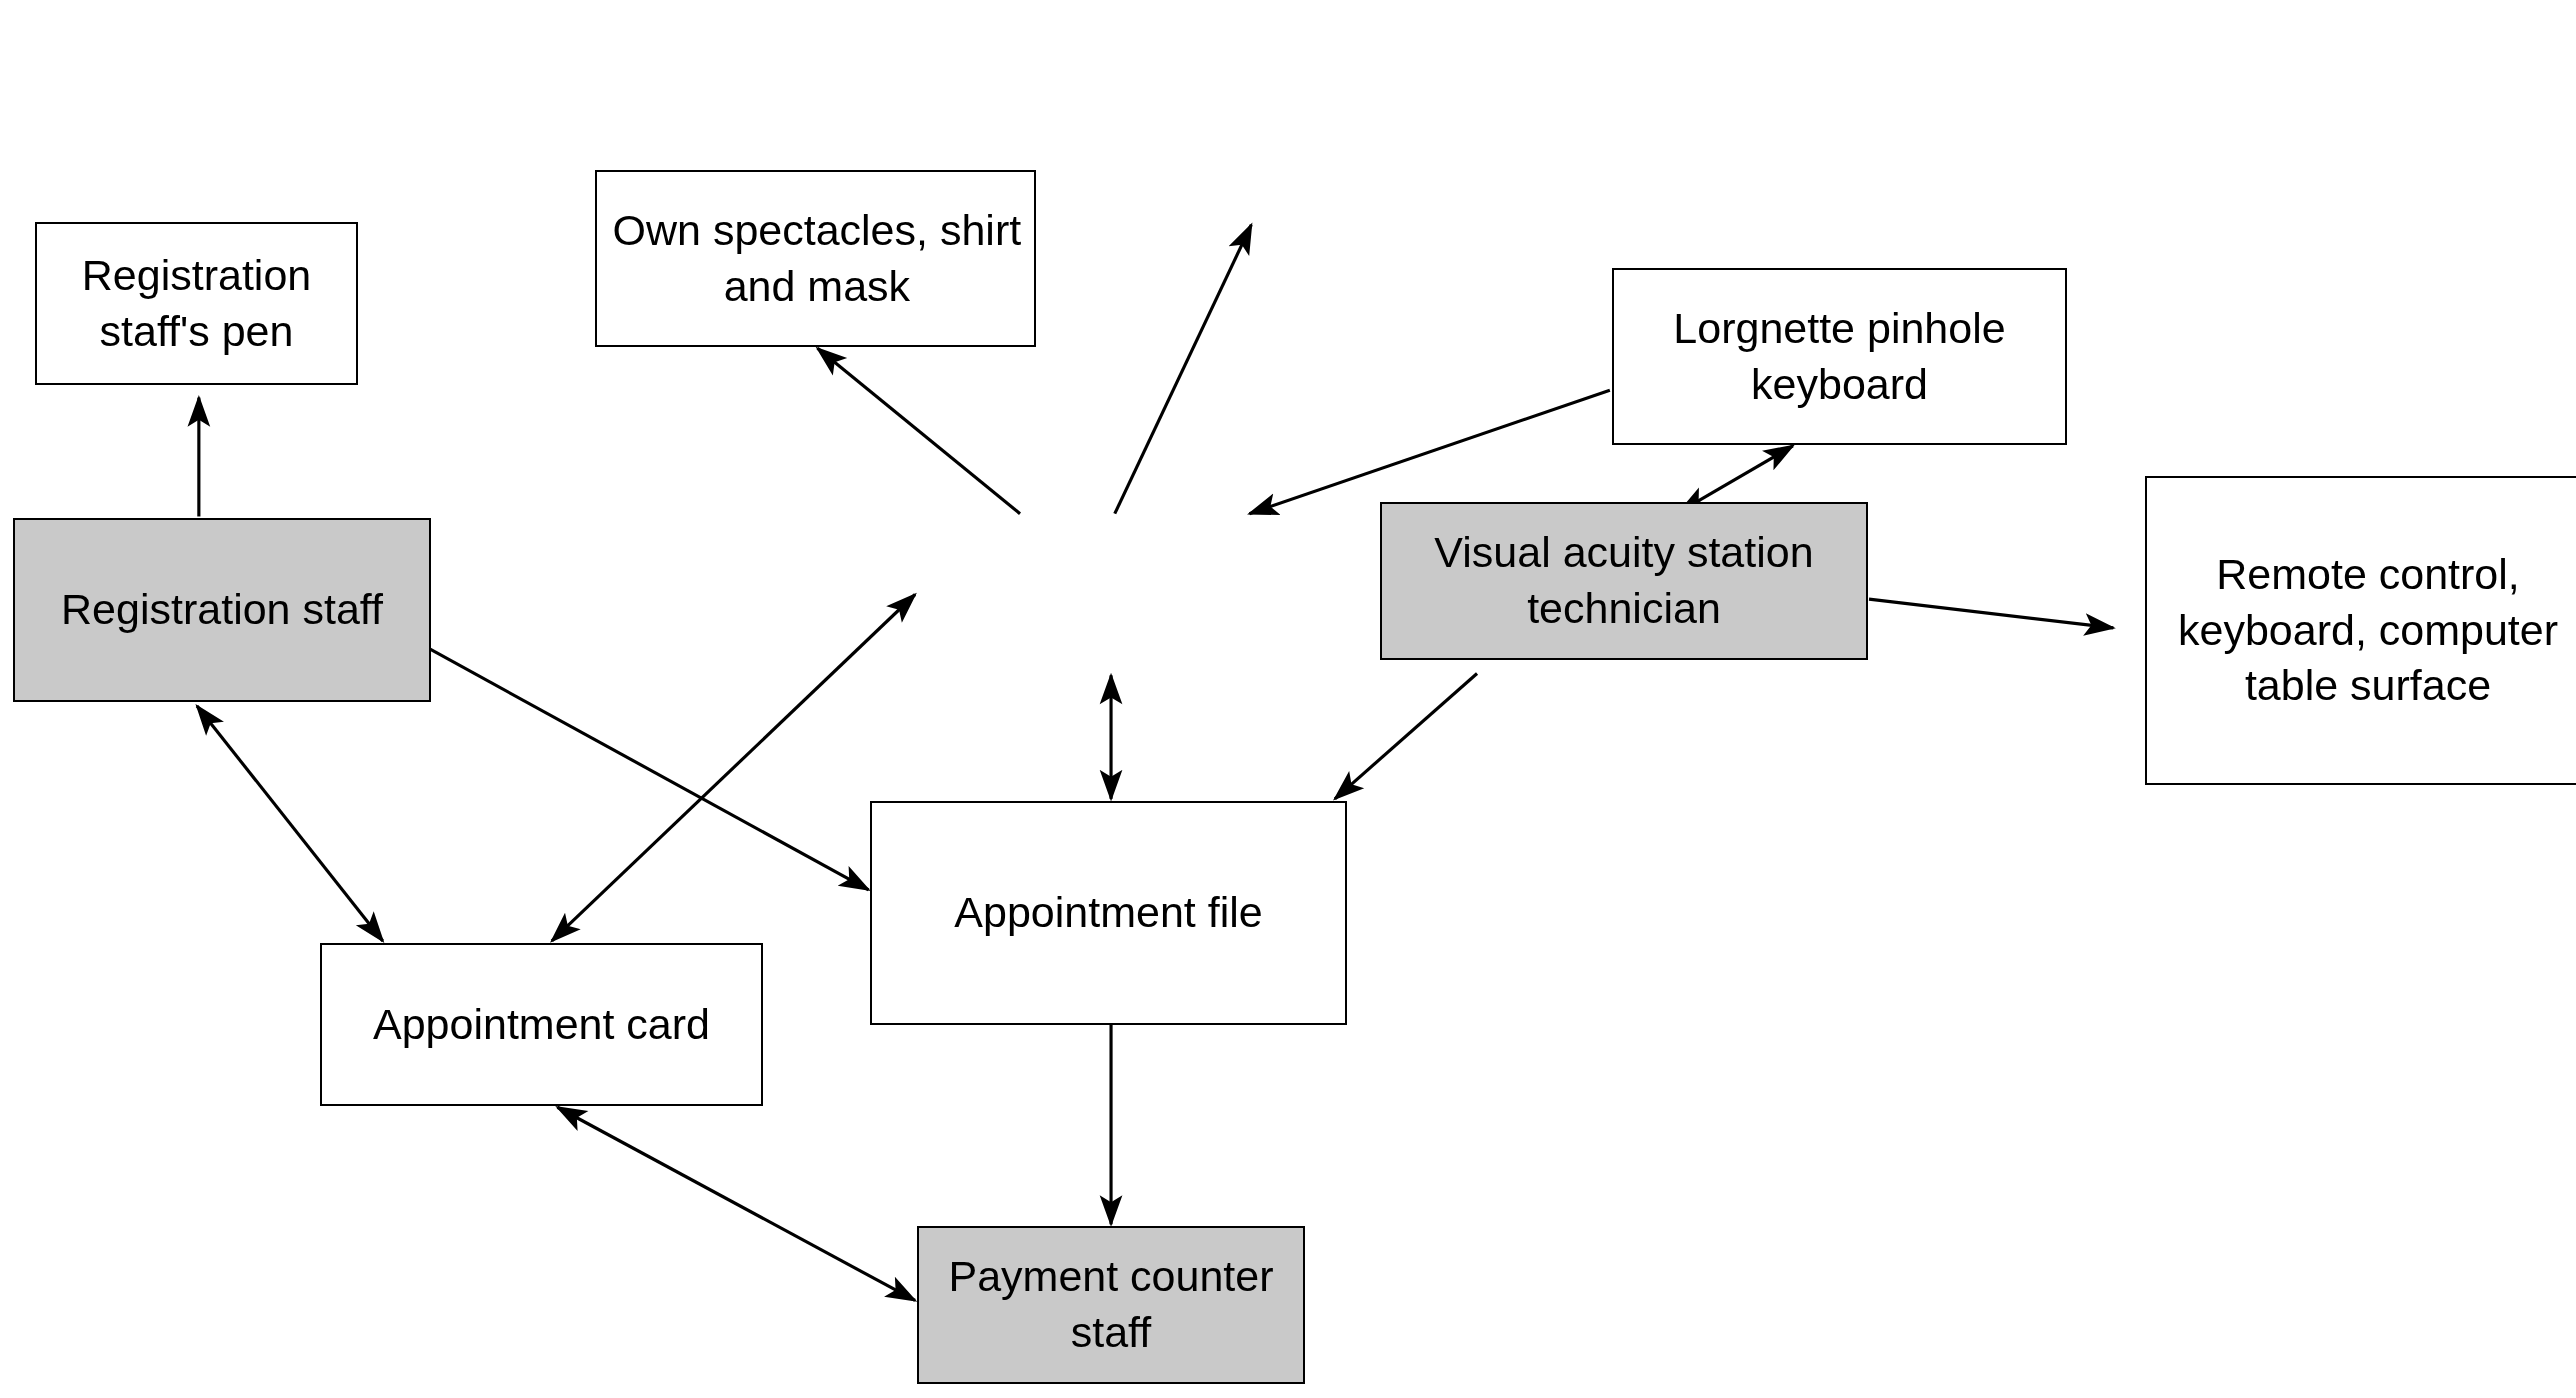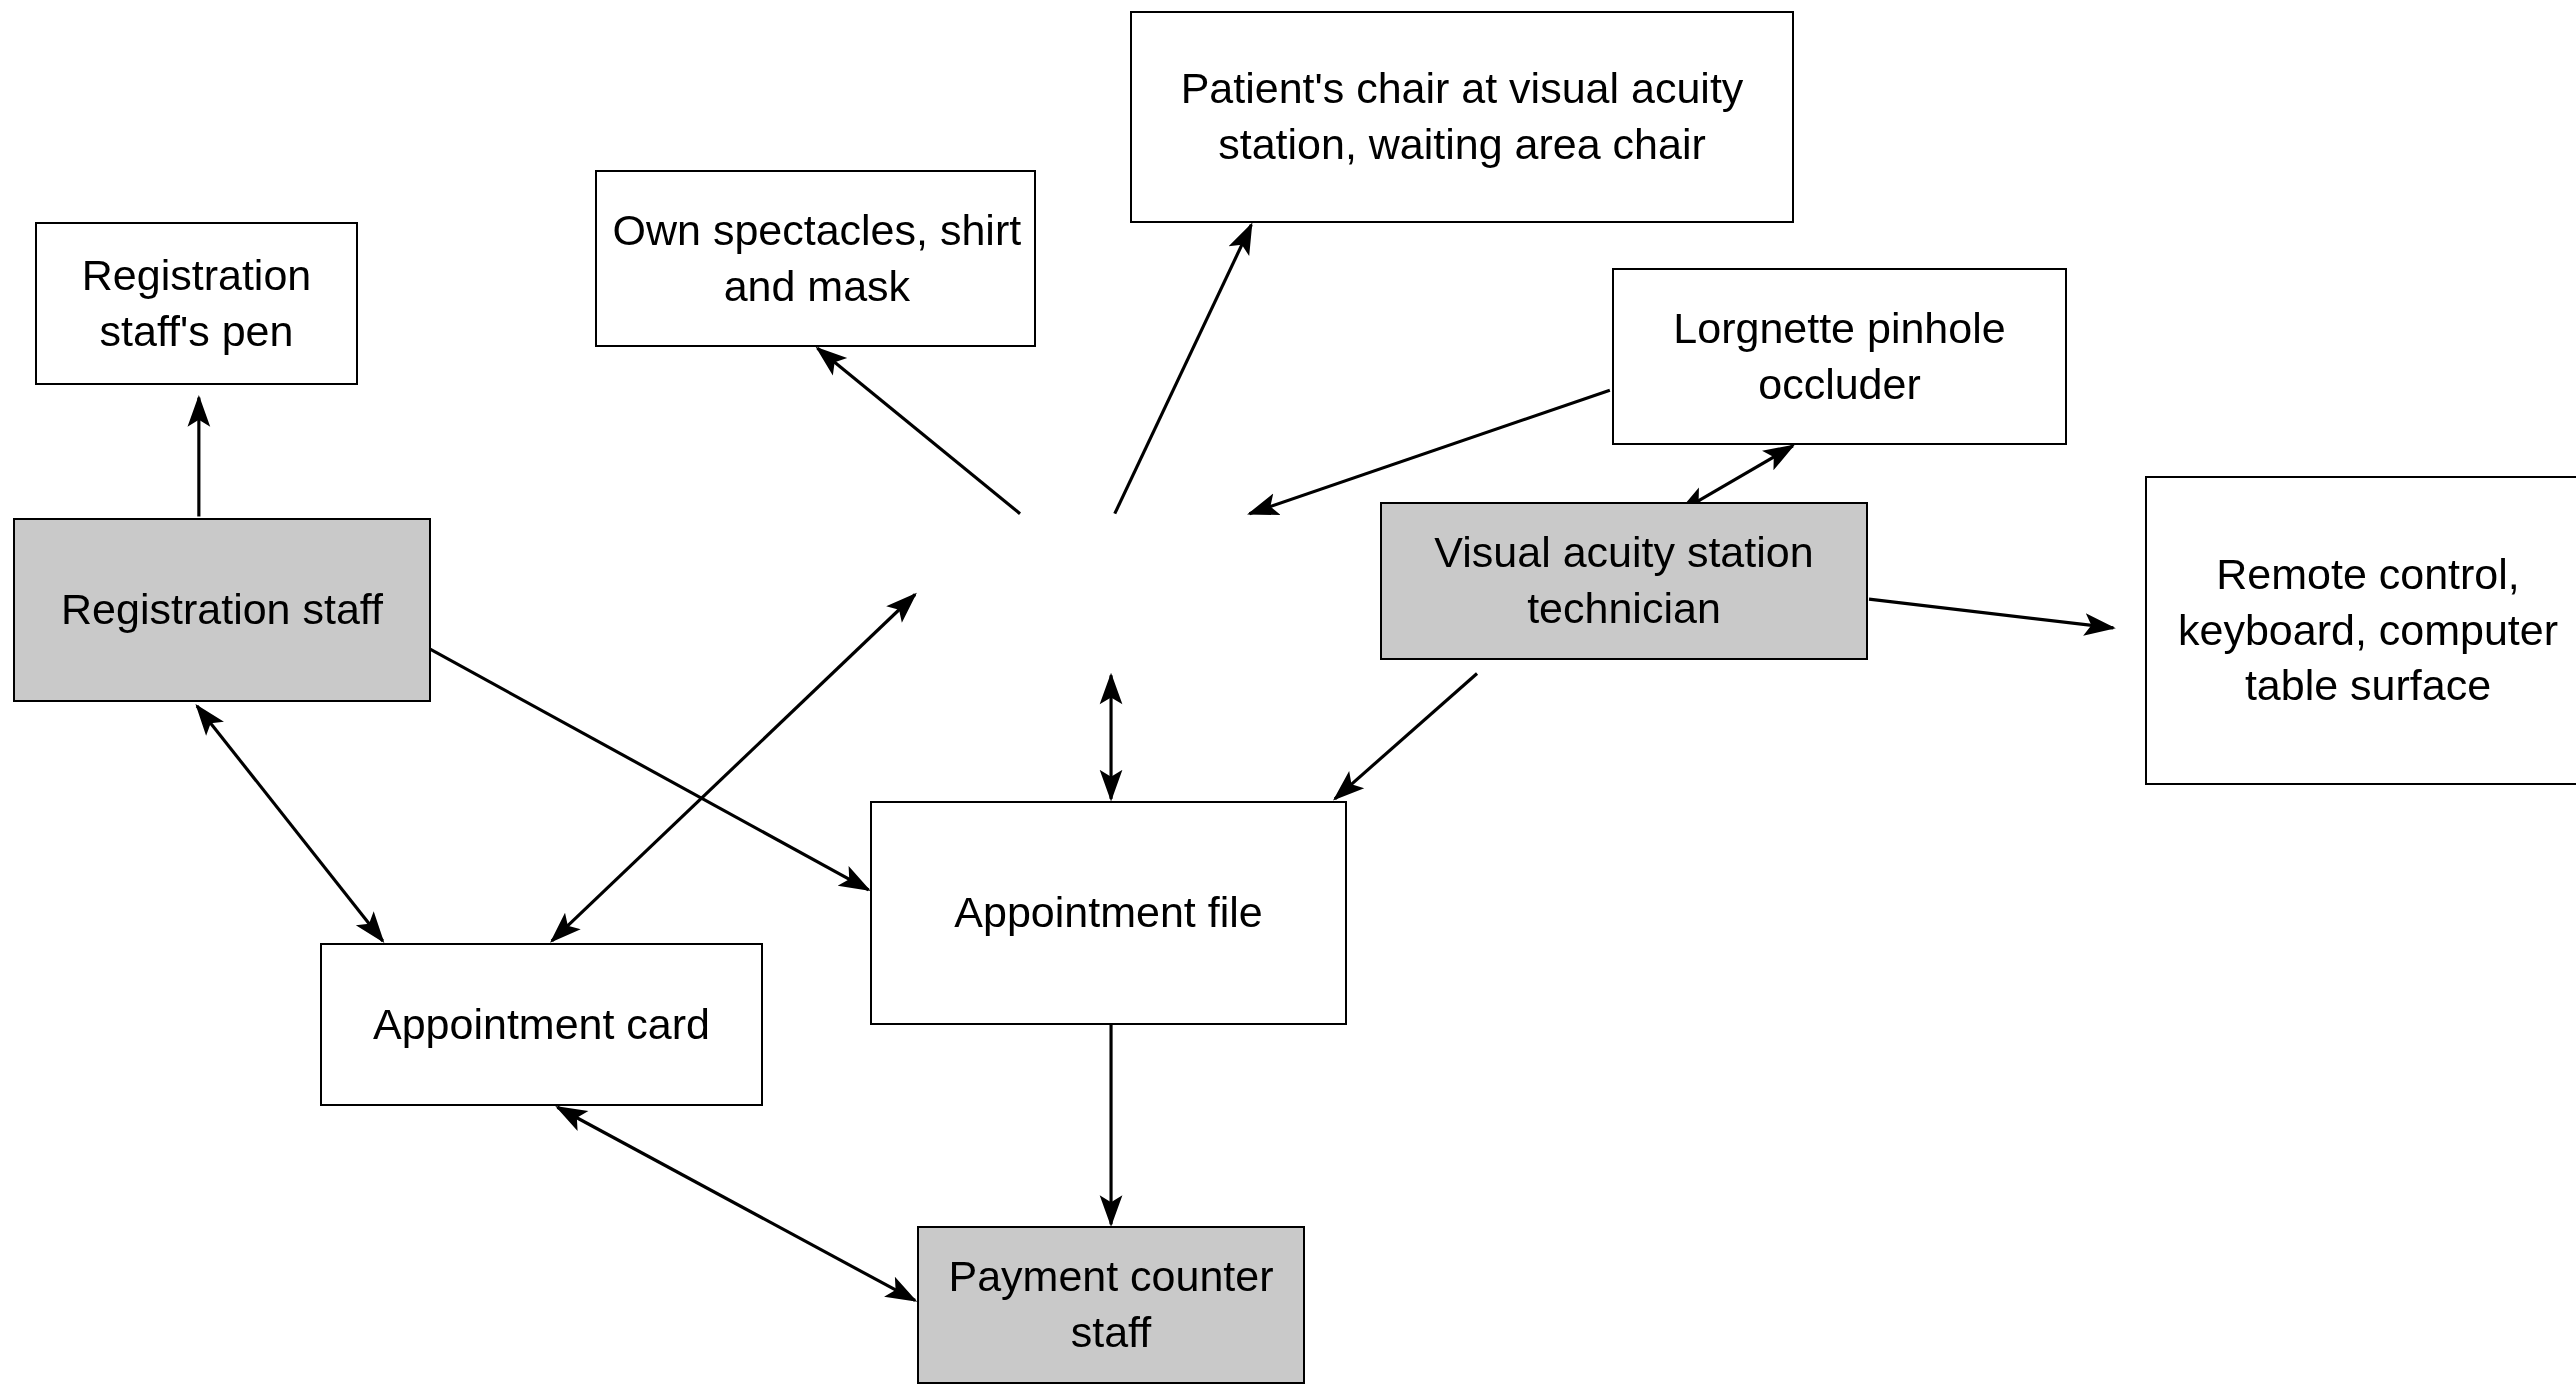--- a/index.html
+++ b/index.html
@@ -78,26 +78,23 @@
   </div>
 
   <div class="node grey" style="left: 13px; top: 518px; width: 418px; height: 184px;">
     <span>Registration staff</span>
   </div>
 
   <div class="node white" style="left: 595px; top: 170px; width: 441px; height: 177px; padding-left: 12px;">
     <span>Own spectacles, shirt and mask</span>
   </div>
 
-  <div class="node white" style="left: 1130px; top: 11px; width: 664px; height: 212px;">
-    <span>Patient's chair at visual acuity station, waiting area chair</span>
-  </div>
 
   <div class="node white" style="left: 1612px; top: 268px; width: 455px; height: 177px;">
-    <span>Lorgnette pinhole occluder</span>
+    <span>Lorgnette pinhole keyboard</span>
   </div>
 
 
   <div class="node grey" style="left: 1380px; top: 502px; width: 488px; height: 158px;">
     <span>Visual acuity station technician</span>
   </div>
 
   <div class="node white" style="left: 2115px; top: 476px; width: 446px; height: 309px; margin-left: 30px;">
     <span>Remote control, keyboard, computer table surface</span>
   </div>

